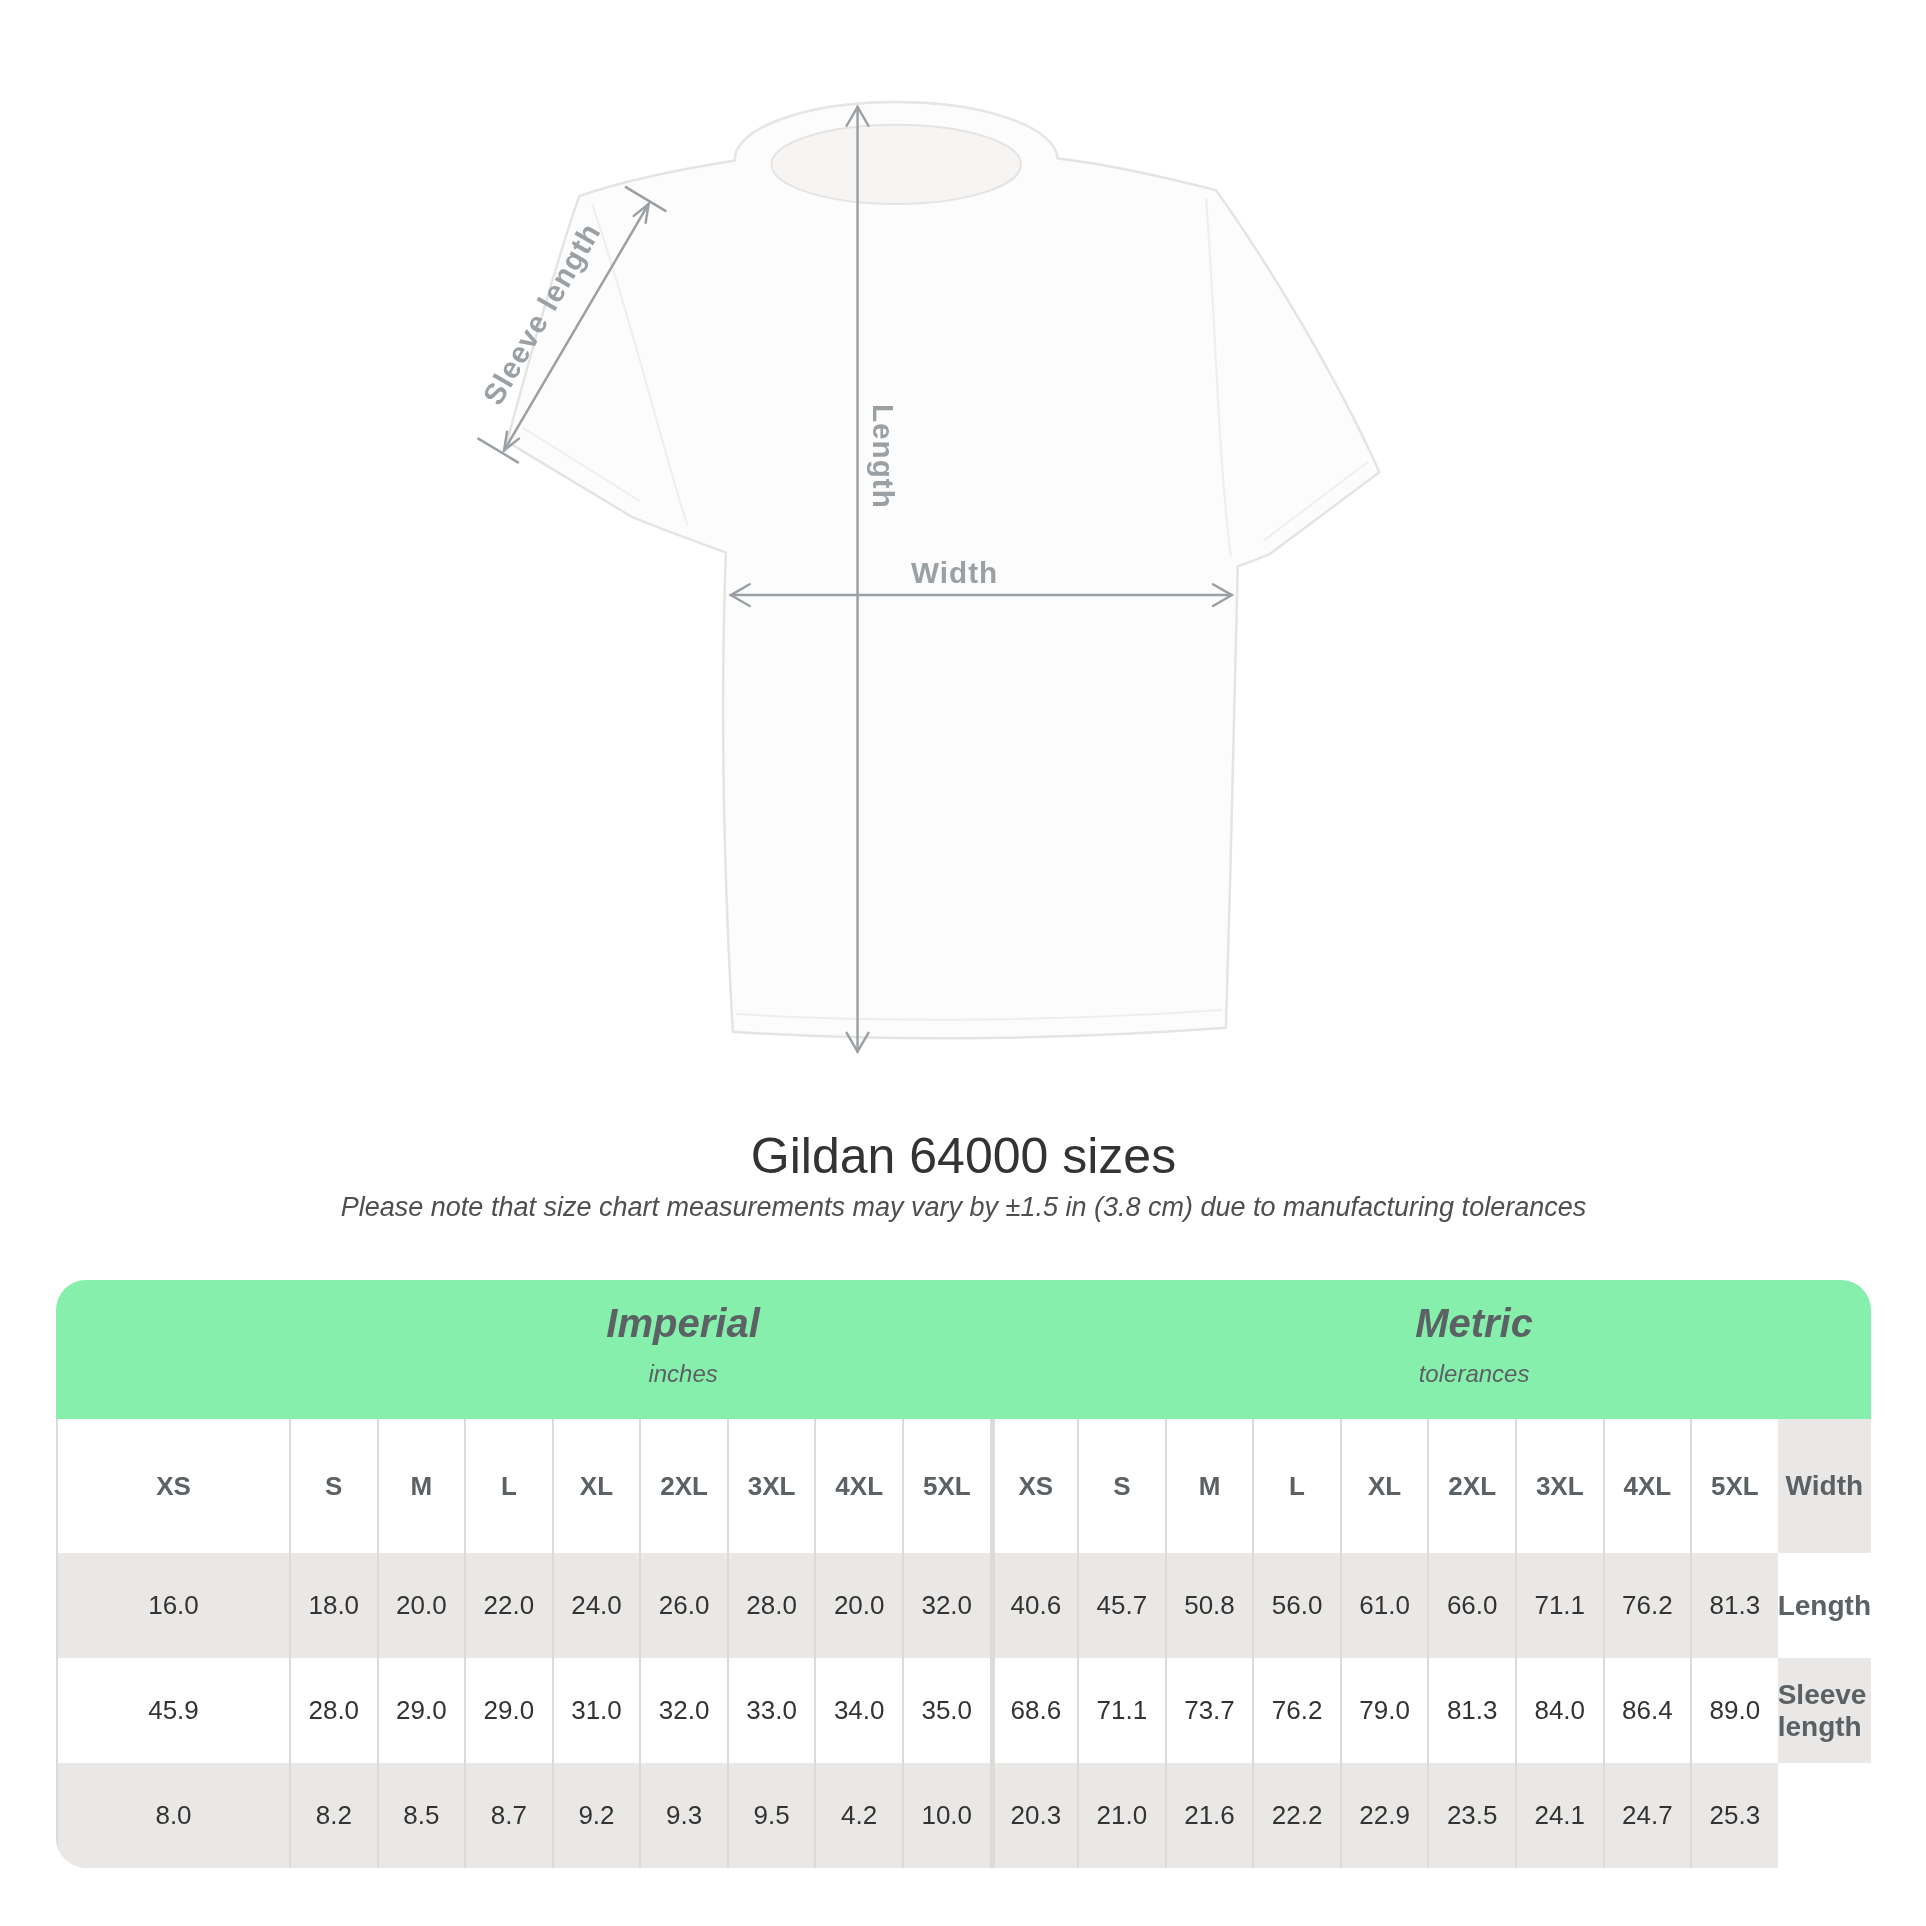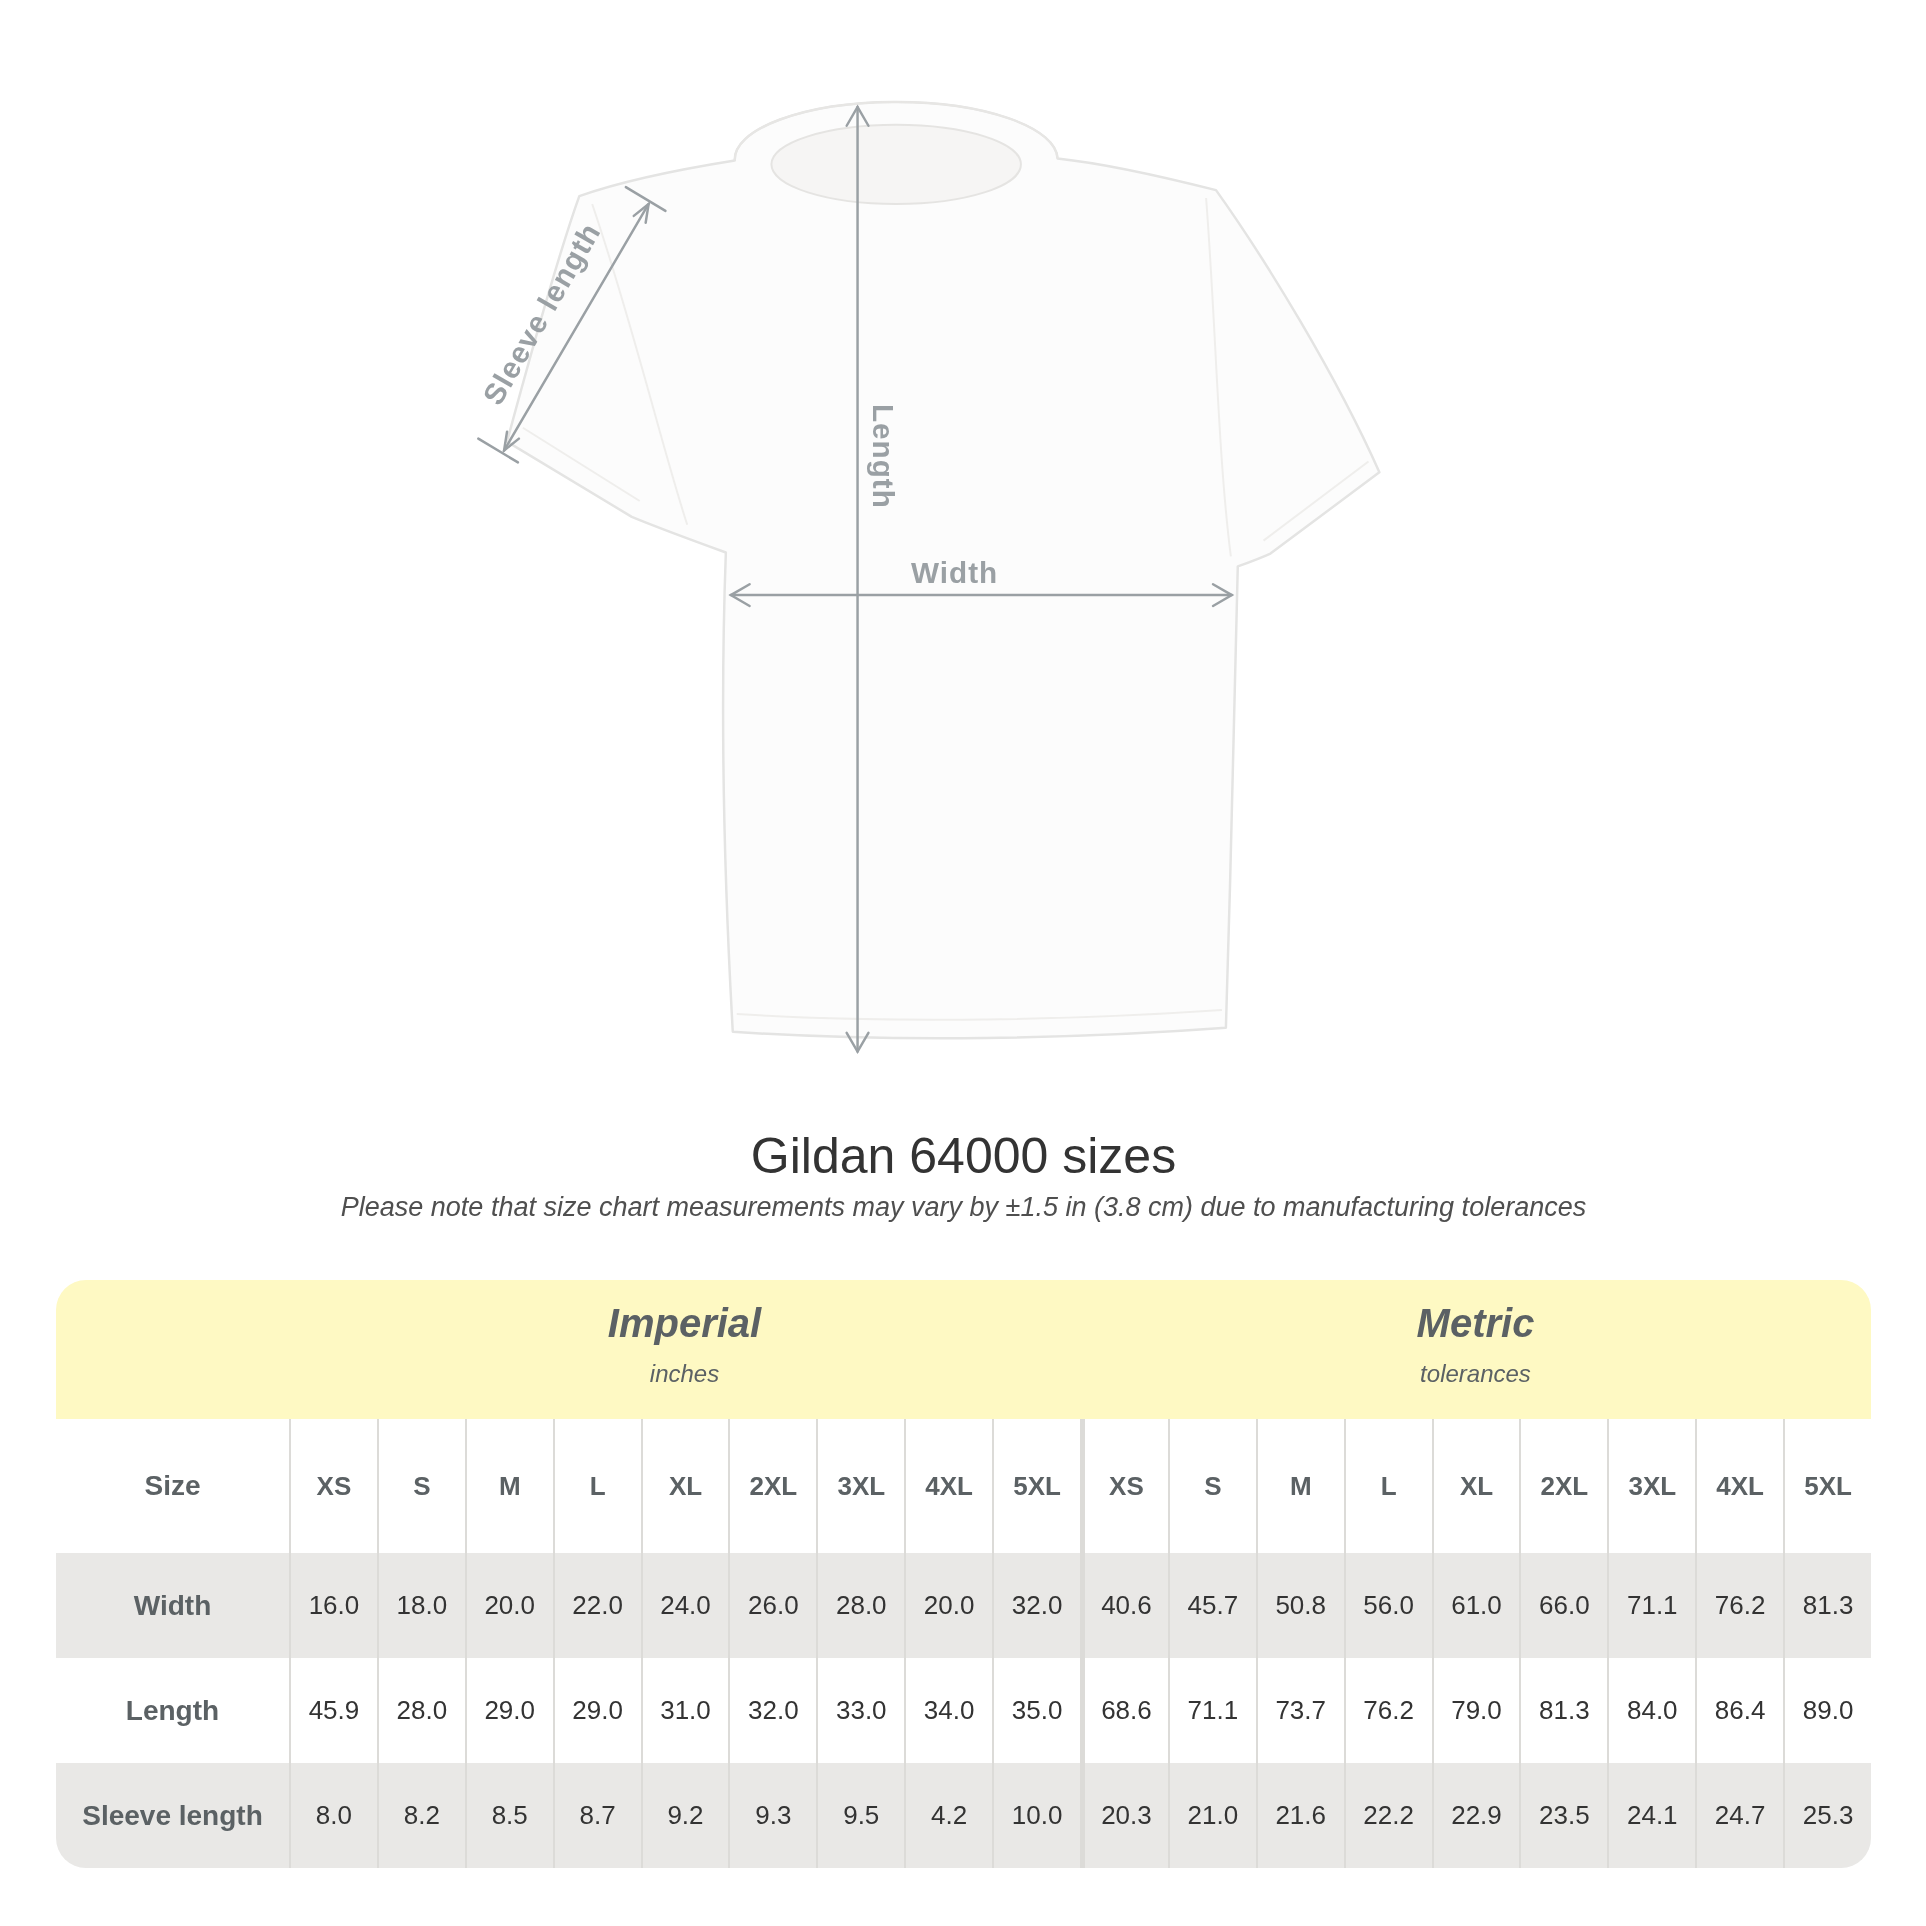--- a/index.html
+++ b/index.html
@@ -14,21 +14,21 @@
   .page-title{position:absolute;left:0;top:1127px;width:100%;text-align:center;
               font-size:50px;font-weight:normal;color:#333333;}
   .page-subtitle{position:absolute;left:0;top:1192px;width:100%;text-align:center;
               font-size:27px;font-style:italic;color:#4f4f4f;}
 
   
   .size-table{position:absolute;left:56px;top:1280px;width:1815px;
               display:grid;grid-template-columns:233px repeat(18,1fr);
               grid-template-rows:139px 134px 105px 105px 105px;
               border-radius:30px;overflow:hidden;}
-  .band{background:#fef9c3;}
+  .band{background:#86efac;}
   .sec{display:flex;flex-direction:column;align-items:center;justify-content:center;
        gap:14px;padding-bottom:10px;}
   .sec-title{font-size:40px;font-weight:bold;font-style:italic;color:#5b6164;}
   .sec-sub{font-size:24px;font-style:italic;color:#5b6164;}
   .cell{display:flex;align-items:center;justify-content:center;
         font-size:26px;color:#333333;background:#ffffff;}
   .cell.gray{background:#e9e8e6;}
   .vline{border-left:2px solid #dcdbd8;}
   .sec-start{border-left-width:5px;}
   .label-cell{font-weight:bold;color:#5b6164;font-size:28px;}
@@ -97,21 +97,20 @@
 <div class="size-table">
     <div class="band" style="grid-column: 1;"></div>
     <div class="band sec" style="grid-column: 2 / span 9;">
       <div class="sec-title">Imperial</div>
       <div class="sec-sub">inches</div>
     </div>
     <div class="band sec" style="grid-column: 11 / span 9;">
       <div class="sec-title">Metric</div>
       <div class="sec-sub">tolerances</div>
     </div>
-    <div class="cell label-cell">Size</div>
     <div class="cell size-cell vline">XS</div>
     <div class="cell size-cell vline">S</div>
     <div class="cell size-cell vline">M</div>
     <div class="cell size-cell vline">L</div>
     <div class="cell size-cell vline">XL</div>
     <div class="cell size-cell vline">2XL</div>
     <div class="cell size-cell vline">3XL</div>
     <div class="cell size-cell vline">4XL</div>
     <div class="cell size-cell vline">5XL</div>
     <div class="cell size-cell vline sec-start">XS</div>

